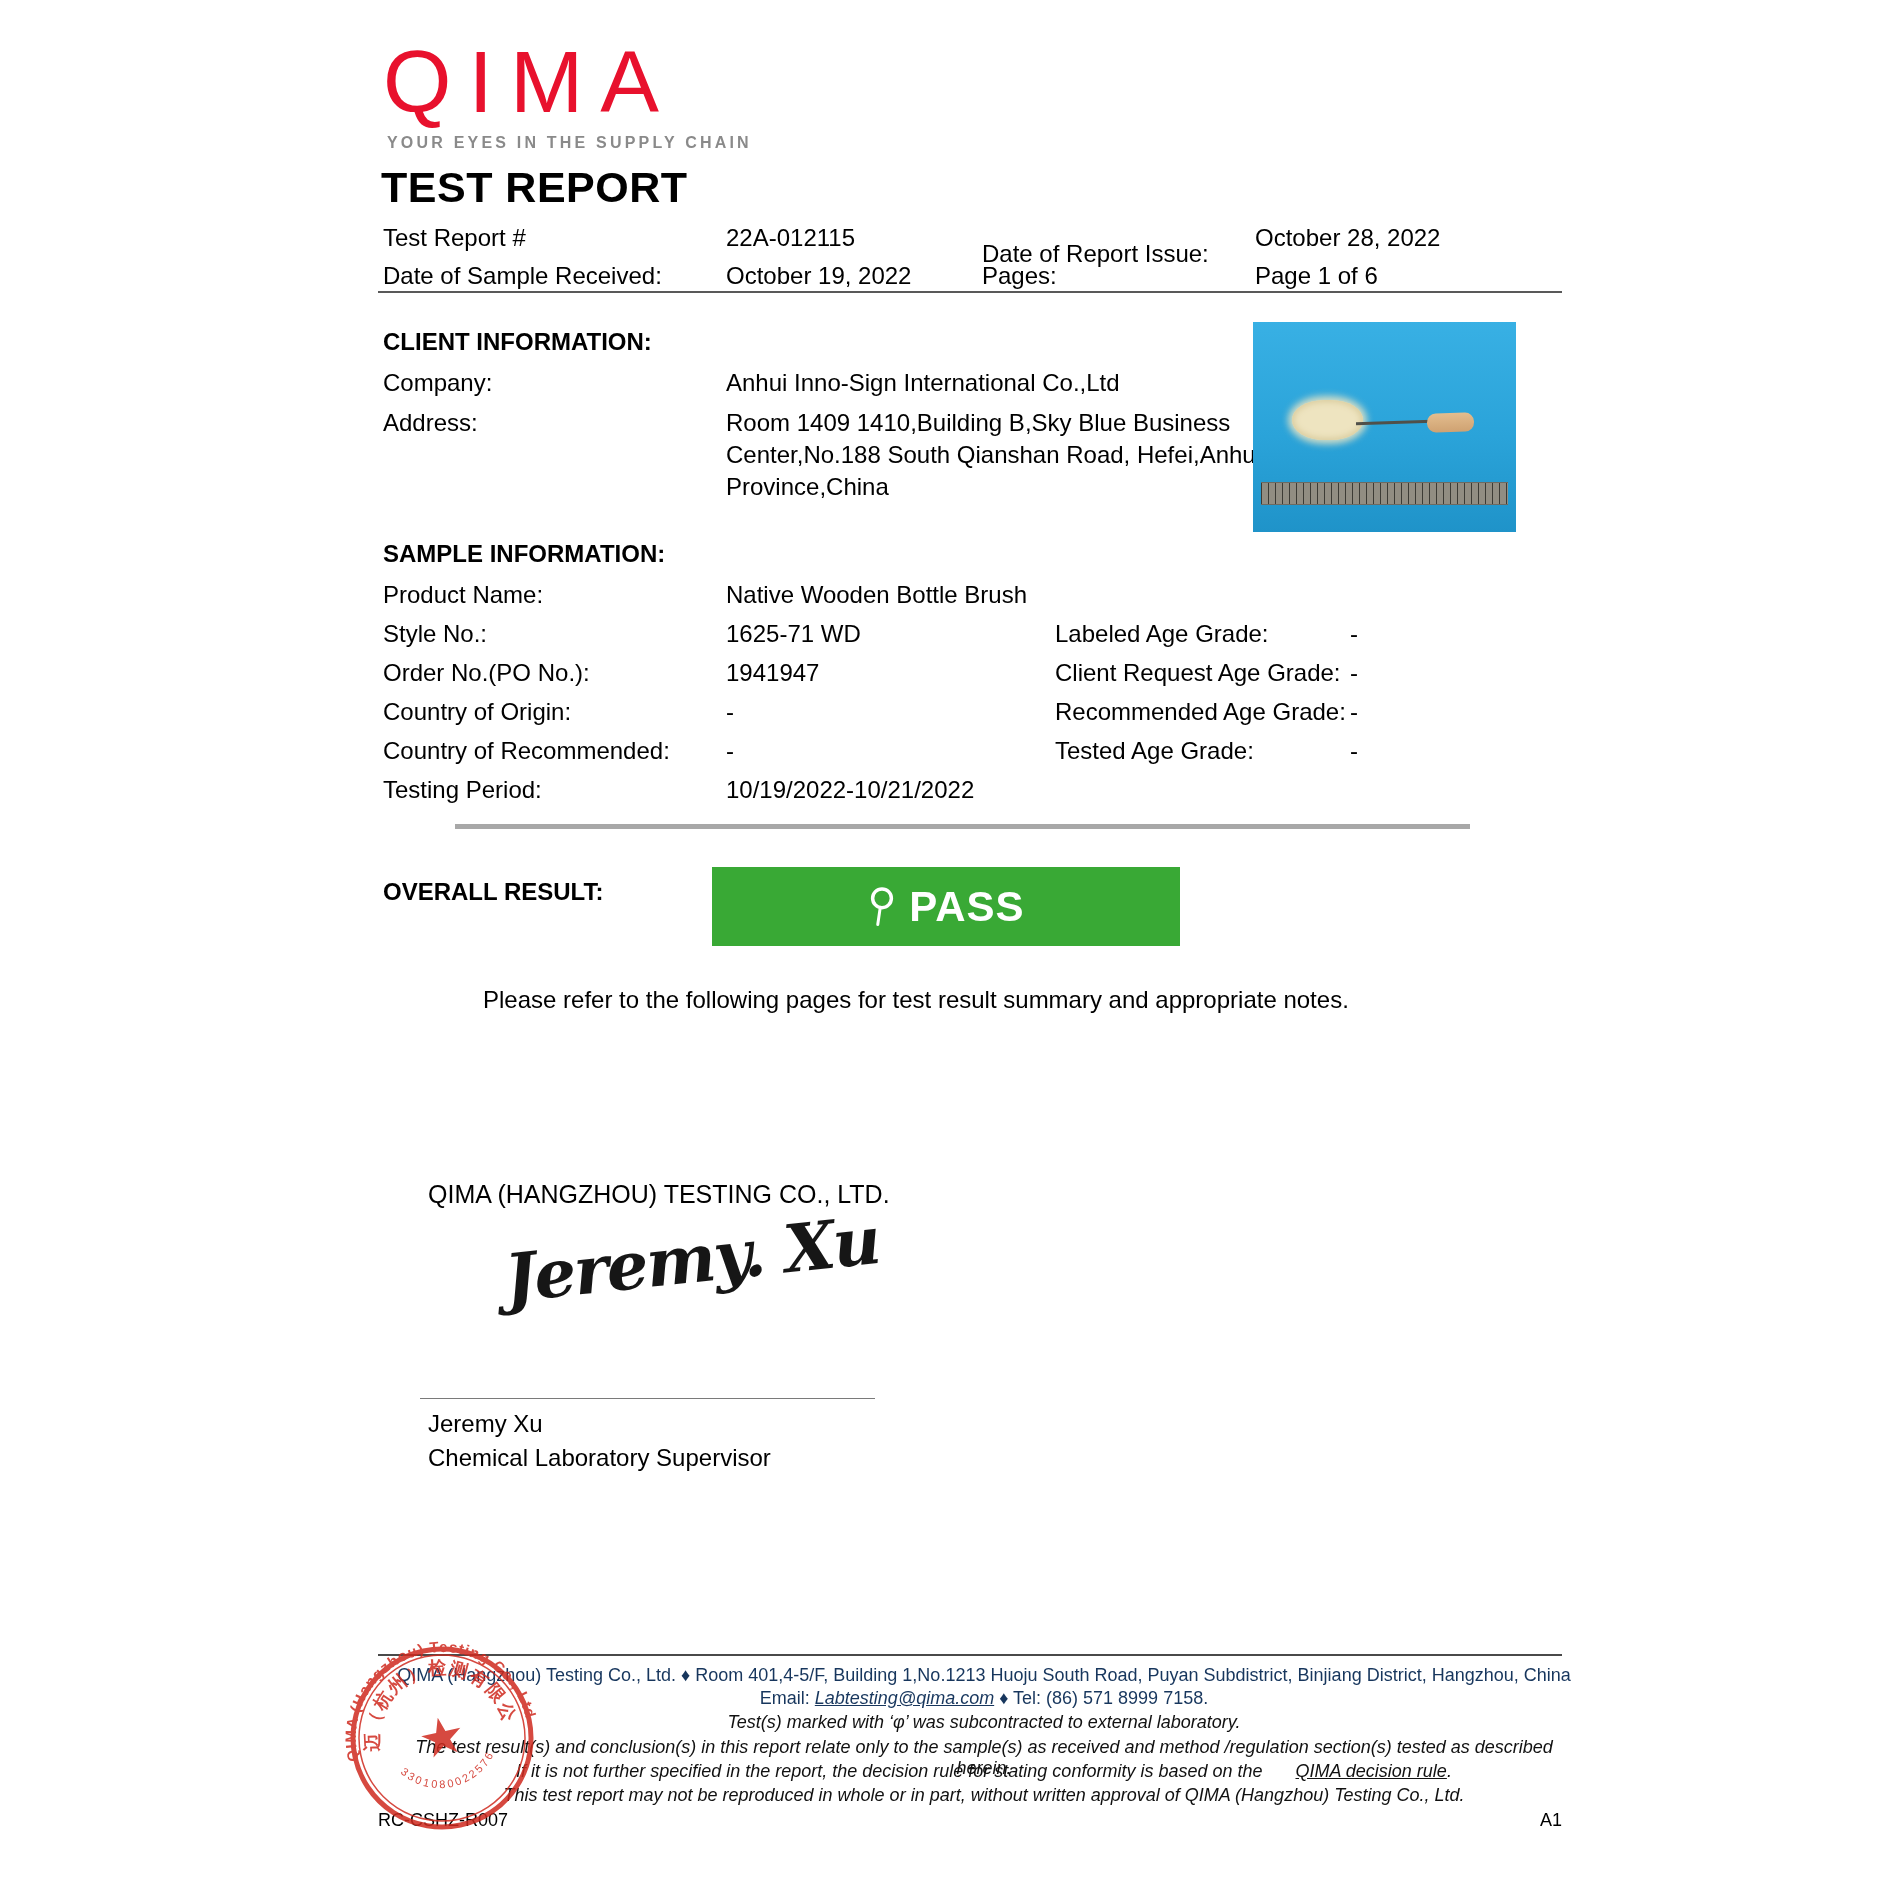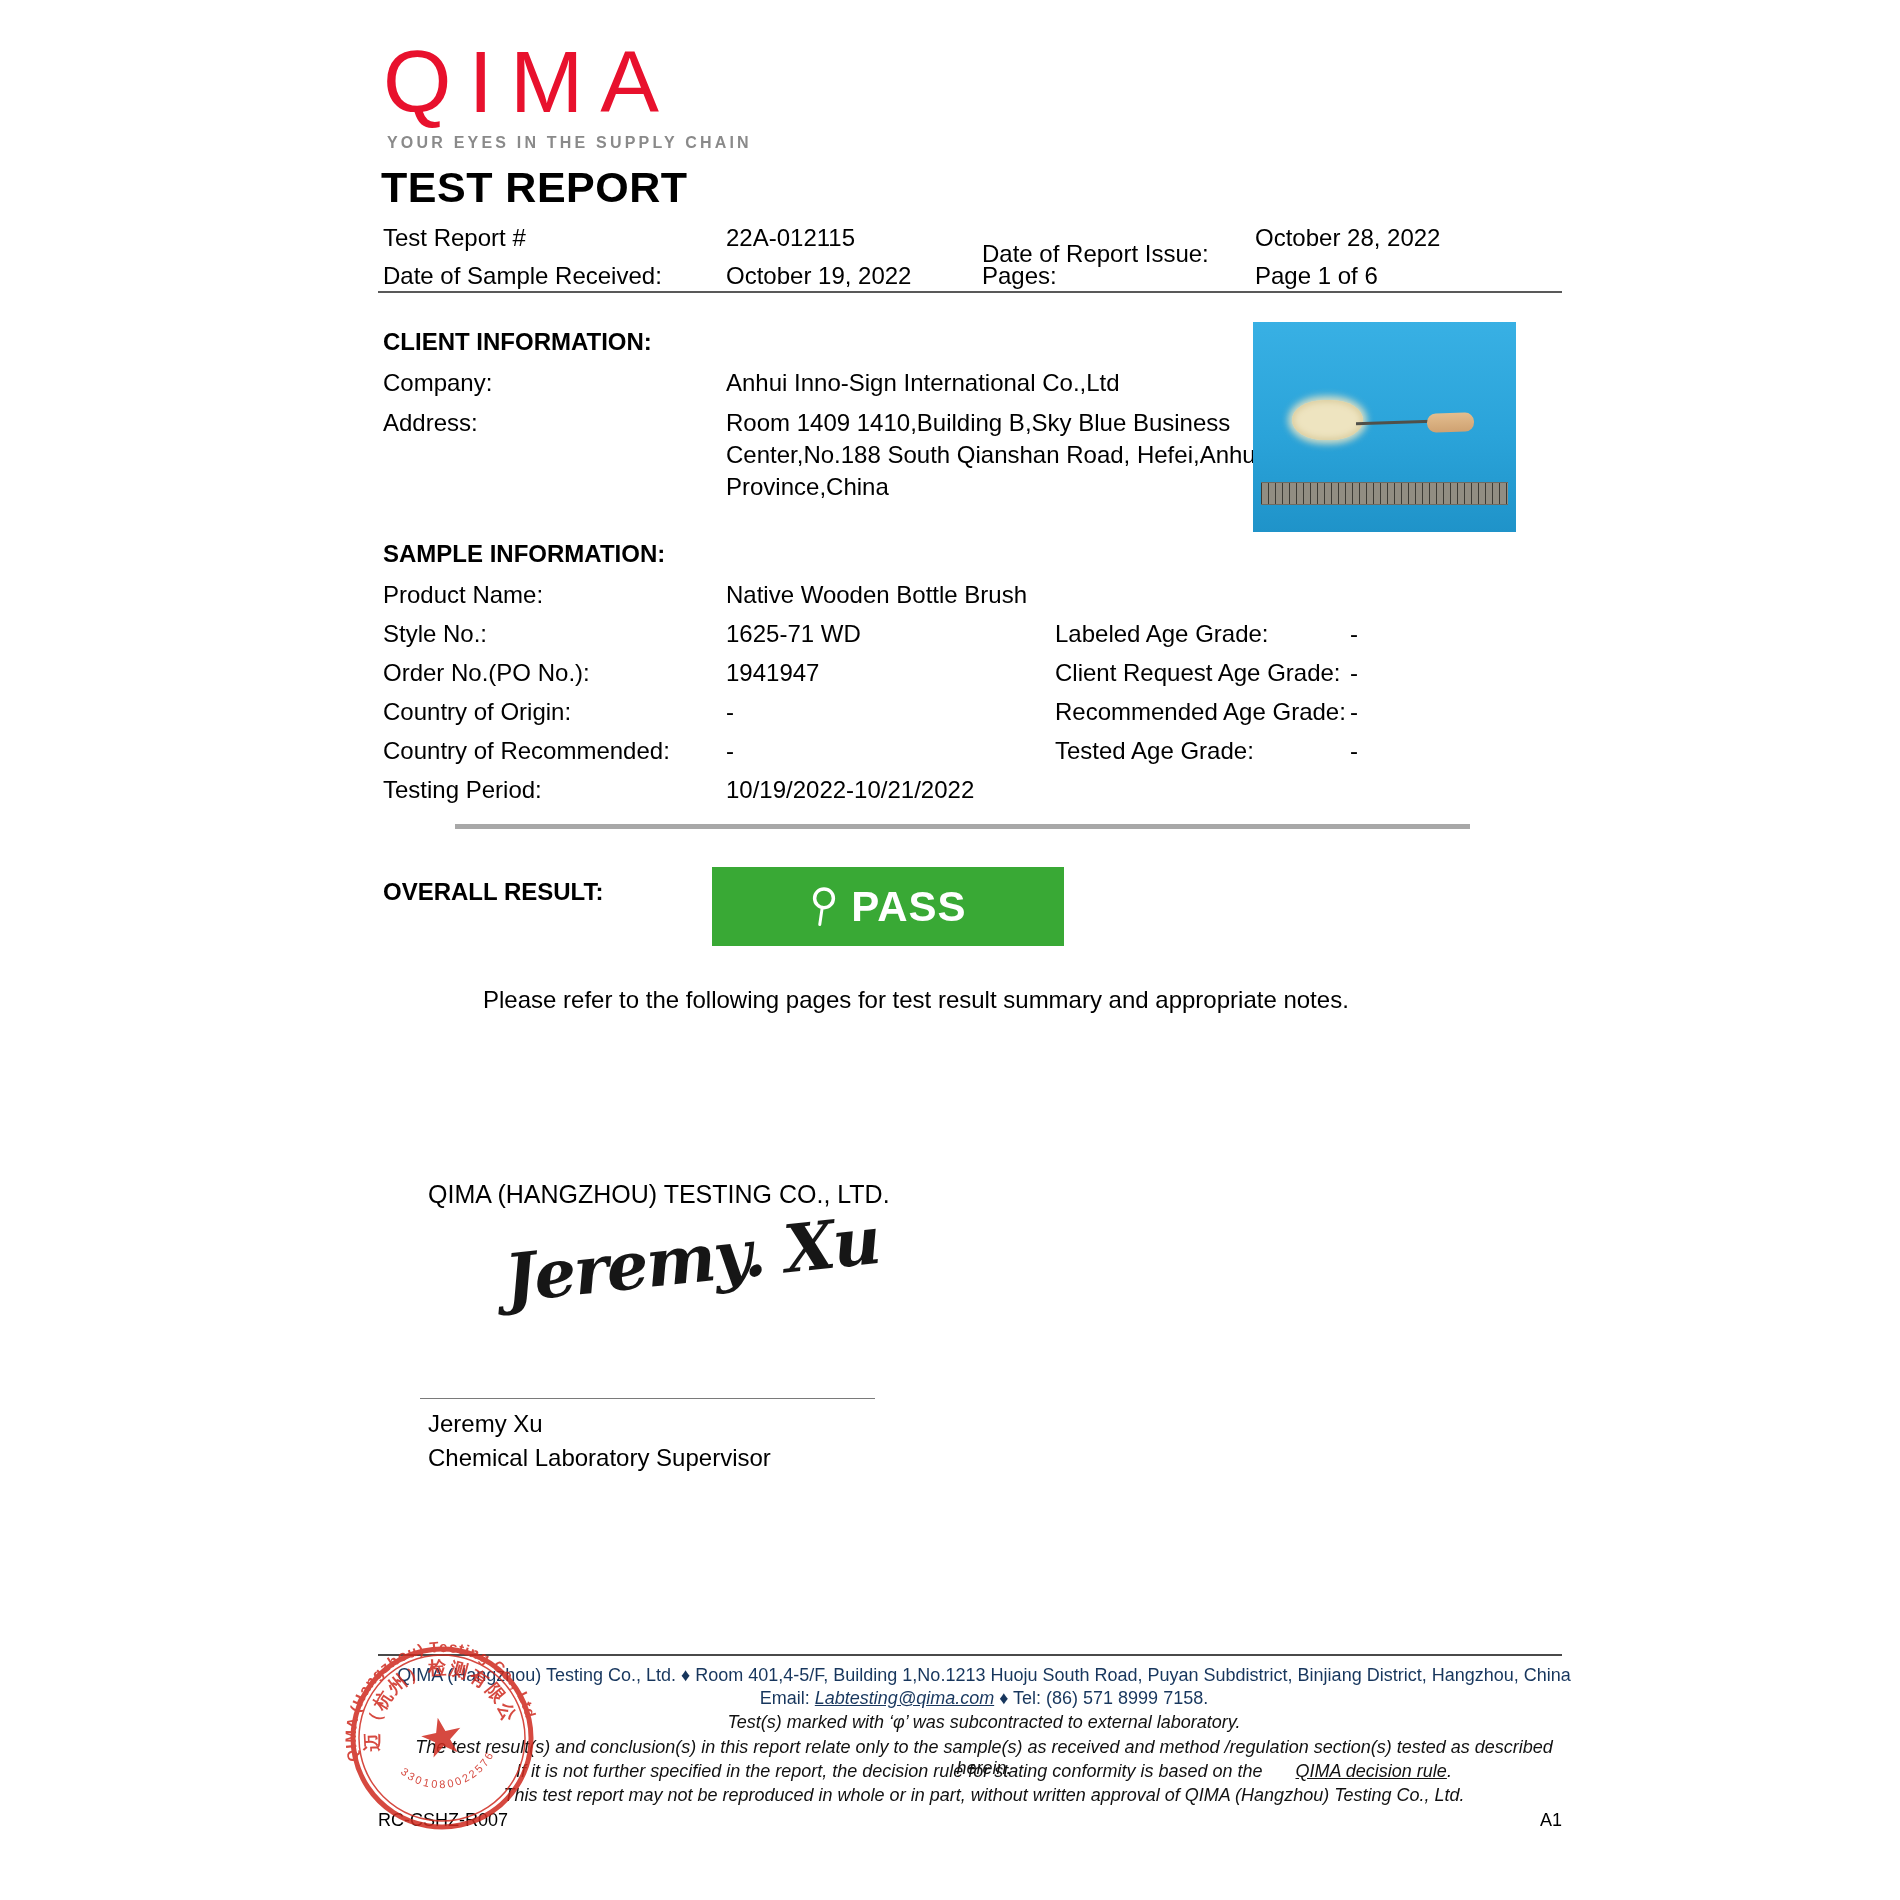--- a/index.html
+++ b/index.html
@@ -24,21 +24,21 @@
   .bristles{position:absolute;left:15%;top:37%;width:27%;height:19%;
     background:#eee4c0;border-radius:50% / 55%;
     box-shadow:0 0 7px 4px rgba(238,230,195,0.85), inset 0 0 6px 2px #d9cc9e;}
   .wire{position:absolute;left:39%;top:47%;width:29%;height:3px;background:#50504a;transform:rotate(-2deg);}
   .handle{position:absolute;left:66%;top:43.5%;width:18%;height:9%;background:linear-gradient(180deg,#e3bd8e,#cfa272);border-radius:9px;transform:rotate(-2deg);}
   .ruler{position:absolute;left:3%;top:76%;width:94%;height:10%;
     background:#918d82;border-top:1px solid #6d6a61;border-bottom:1px solid #6d6a61;
     background-image:repeating-linear-gradient(90deg,#3c3b35 0px,#3c3b35 1px,transparent 1px,transparent 7px);}
   
   .divider{left:455px;top:824px;width:1015px;height:5px;background:#a8a8a8;}
-  .pass-badge{left:712px;top:867px;width:352px;height:79px;background:#39a935;
+  .pass-badge{left:712px;top:867px;width:468px;height:79px;background:#39a935;
     display:flex;align-items:center;justify-content:center;gap:12px;}
   .pass-text{color:#ffffff;font-size:42px;font-weight:800;letter-spacing:1px;}
   .note-line{left:483px;top:986px;font-size:24px;}
   
   .sig-company{left:428px;top:1180px;font-size:25px;}
   .sig-script{left:505px;top:1240px;font-size:66px;font-family:"DejaVu Serif",serif;
     font-style:italic;font-weight:600;color:#161616;transform:rotate(-6deg);transform-origin:left center;
     letter-spacing:-2px;white-space:nowrap;}
   .sig-rule{left:420px;top:1398px;width:455px;height:1px;background:#7a7a7a;}
   .sig-name{left:428px;top:1410px;font-size:24px;}

